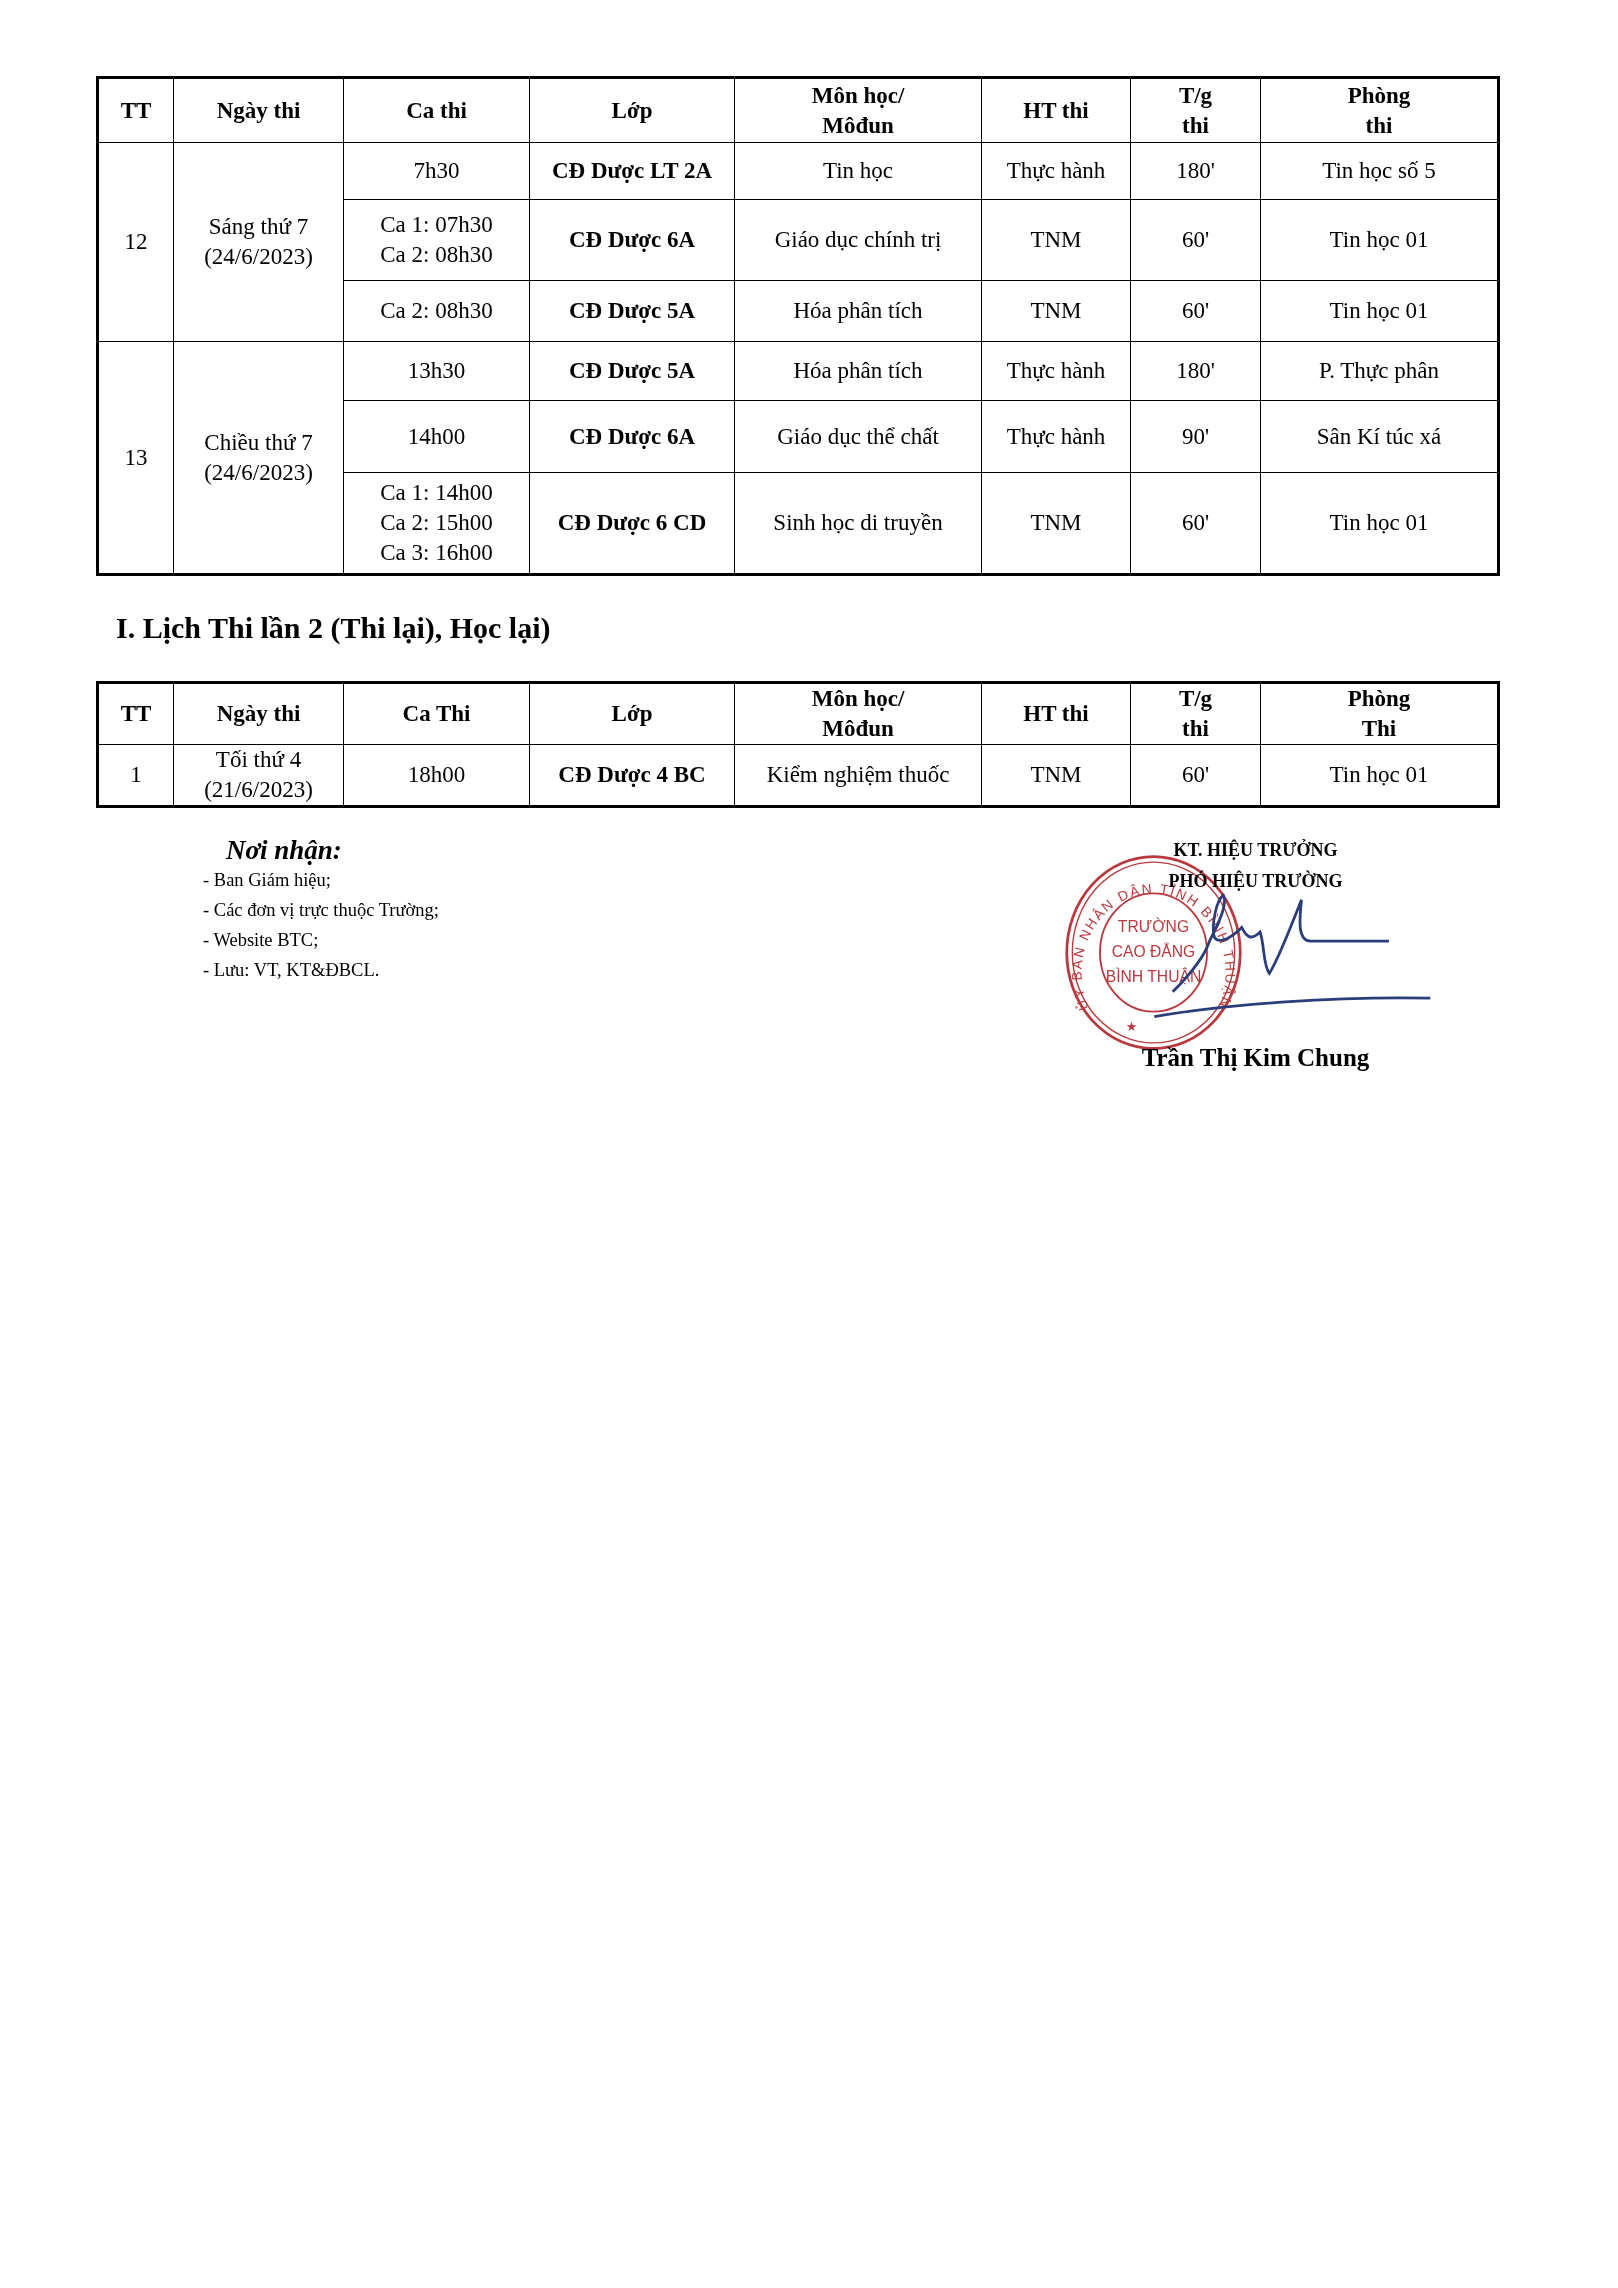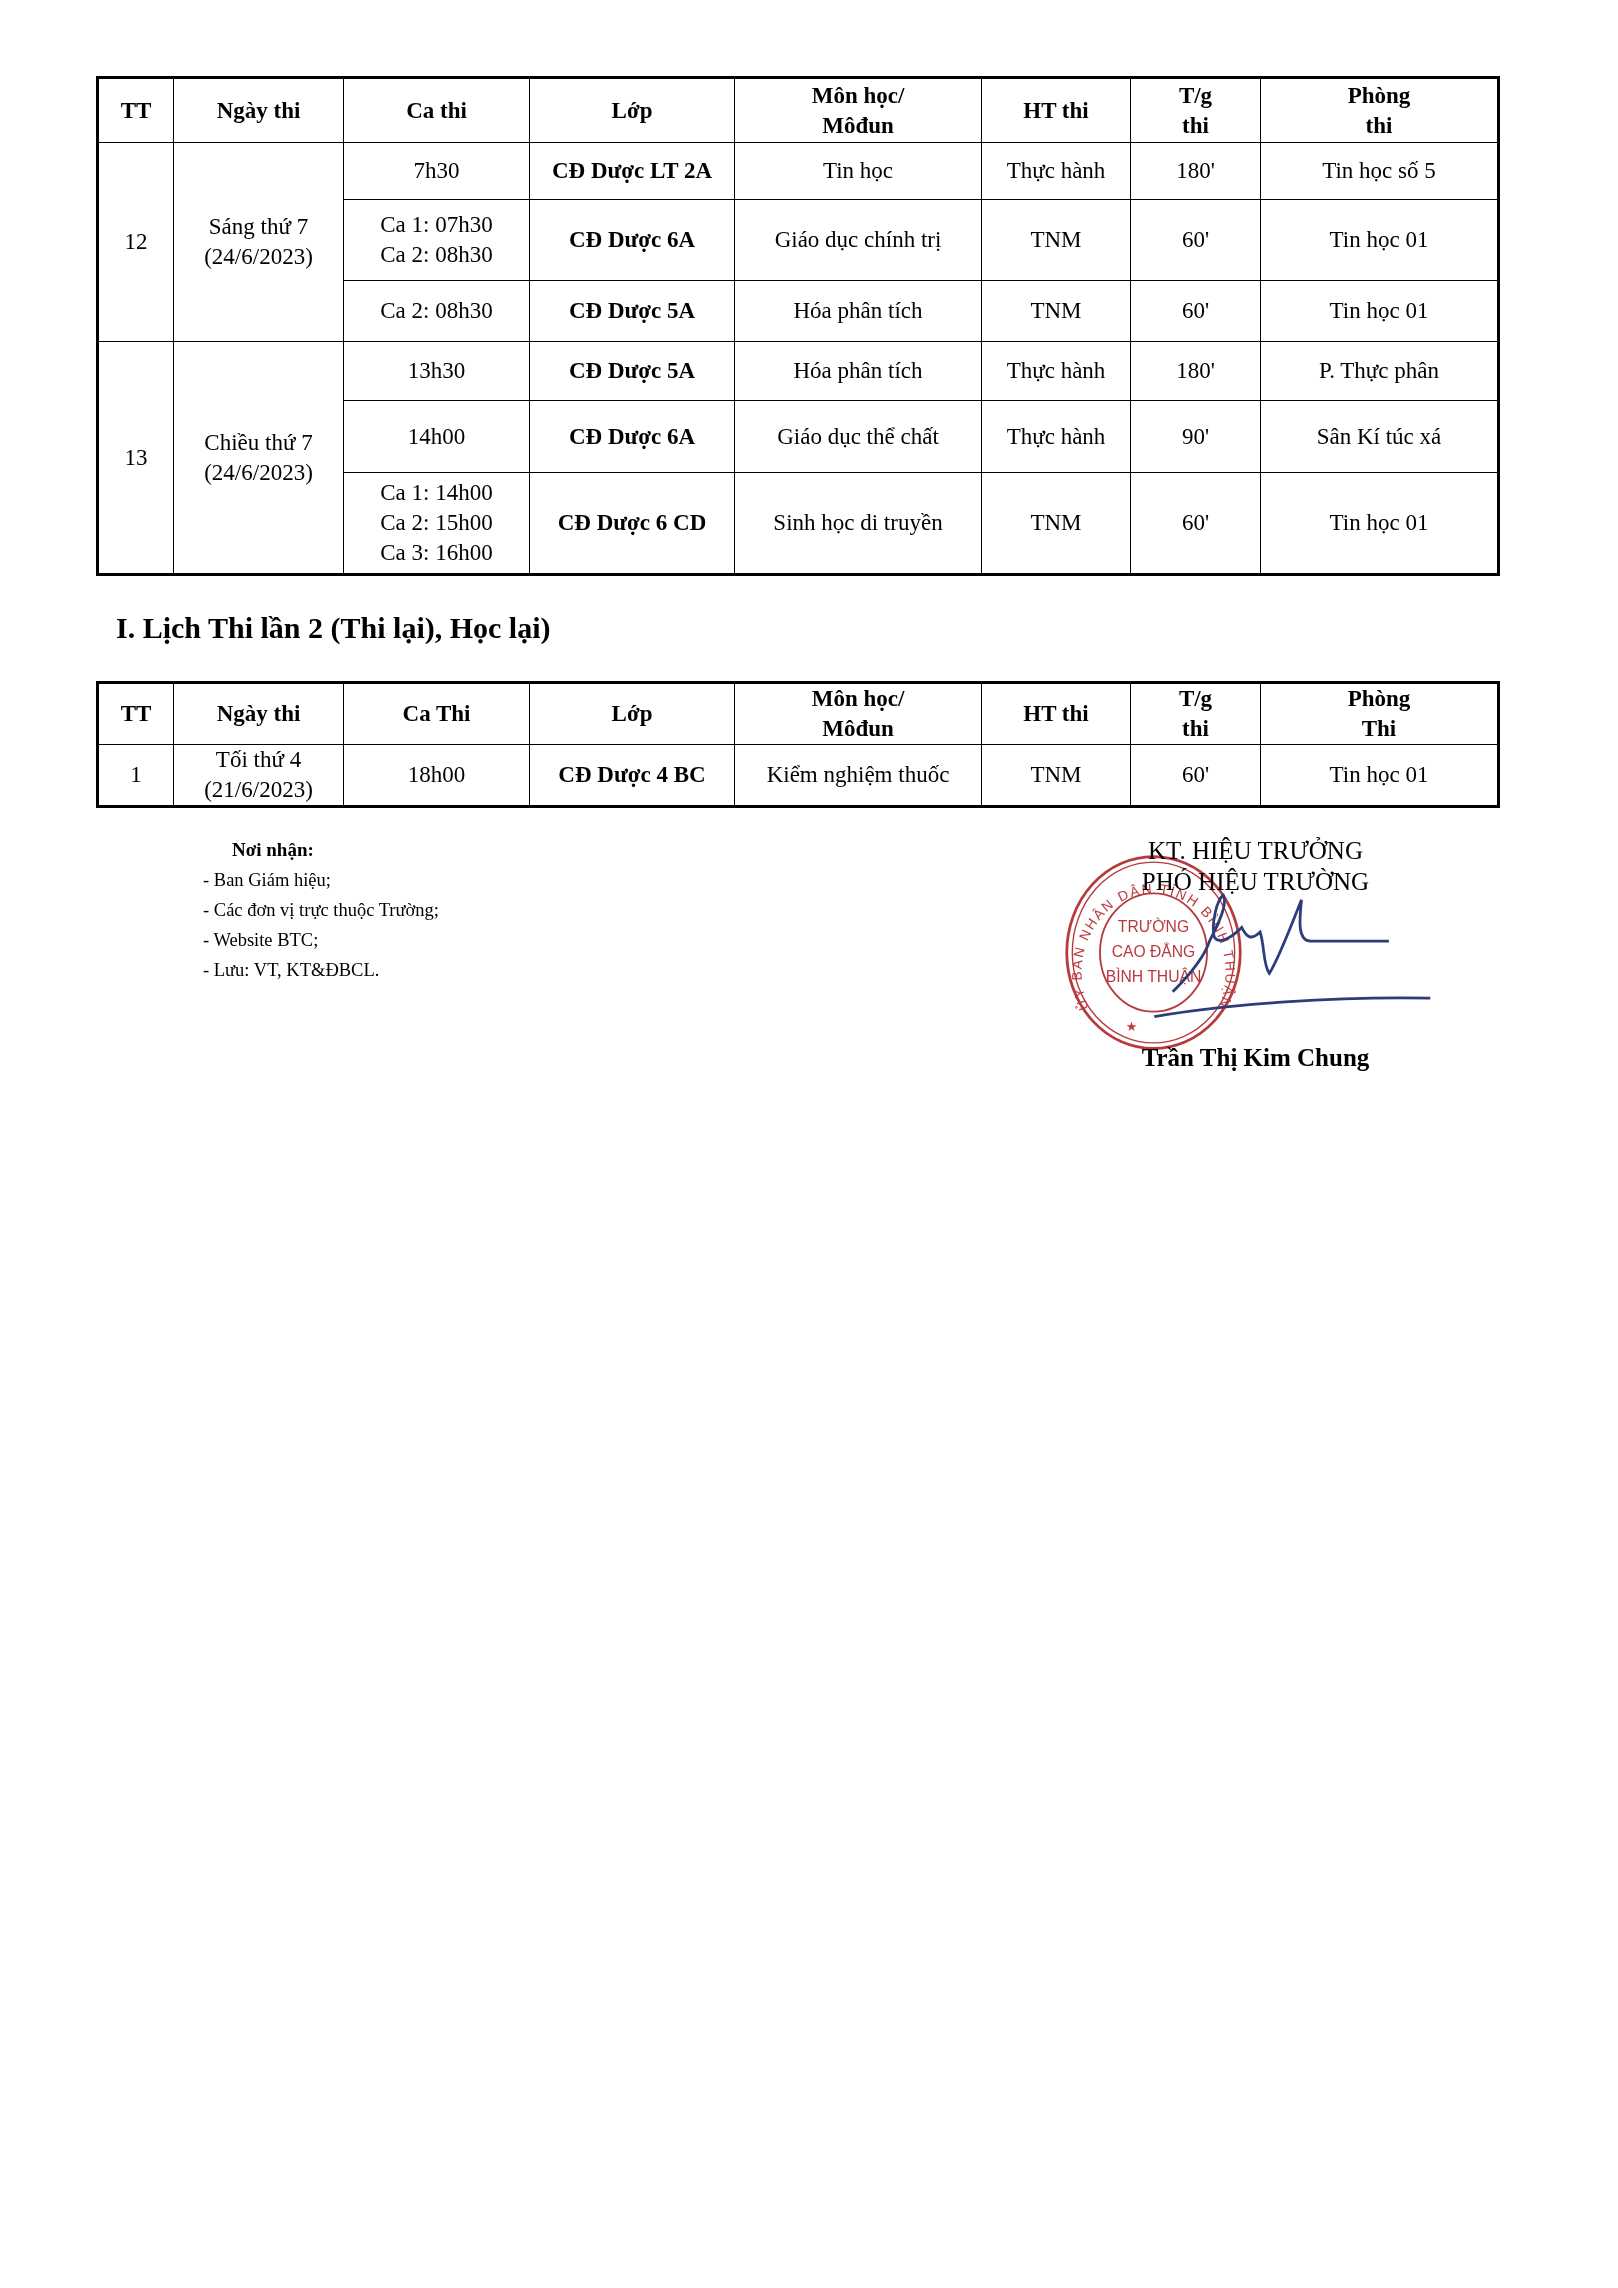--- a/index.html
+++ b/index.html
@@ -6,23 +6,23 @@
   body { width:1619px; height:2289px; position:relative; font-family:"Liberation Serif", serif; color:#000; overflow:hidden; }
   table { border-collapse:collapse; position:absolute; left:96px; width:1160px; table-layout:fixed; }
   td, th { border:1.8px solid #000; text-align:center; vertical-align:middle; font-size:23px; line-height:30px; padding:0 3.7px; }
   th { font-weight:bold; }
   .outer { border:3.7px solid #000; }
   .bold { font-weight:bold; }
   #t1 { top:76px; }
   #t2 { top:681px; }
   .section-title { position:absolute; left:116px; top:611px; font-size:30px; font-weight:bold; }
   .recipients { position:absolute; left:203px; top:835px; font-size:18.5px; line-height:30px; }
-  .recipients .title { font-weight:bold; font-size:19px; margin-left:29px; }
+  .recipients .title { font-weight:bold; font-style:italic; font-size:27px; margin-left:23px; }
   .sign { position:absolute; left:1071px; top:835px; width:369px; text-align:center; }
-  .sign .line { font-weight:normal; font-size:25px; line-height:31px; }
+  .sign .line { font-weight:bold; font-size:18px; line-height:31px; }
   .sign .name { font-weight:bold; font-size:25px; position:absolute; top:185px; left:0; width:369px; text-align:center;margin-top:24px; }
   .stamp { position:absolute; left:1061px; top:851px; width:185px; height:203px; }
   .signature { position:absolute; left:1154px; top:886px; width:295px; height:138px; }
 </style>
 </head>
 <body>
 
 <table id="t1" class="outer">
   <colgroup>
     <col style="width:76px">

